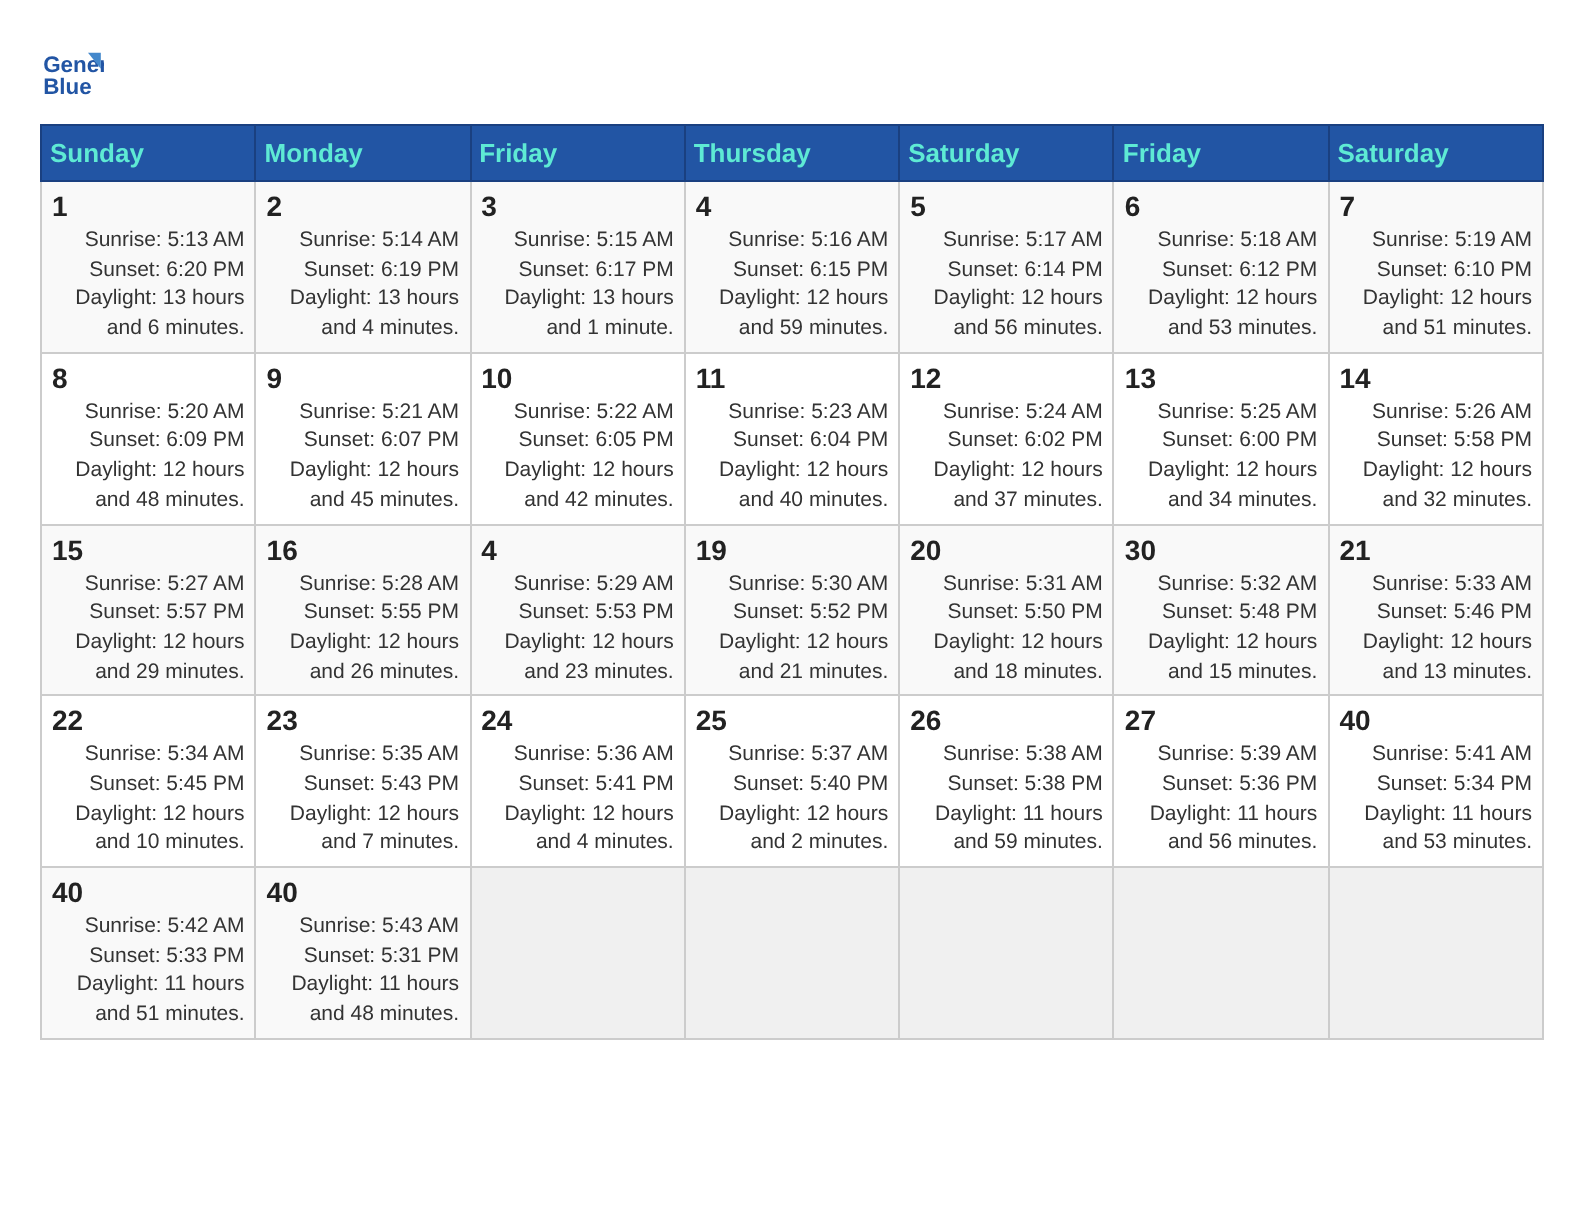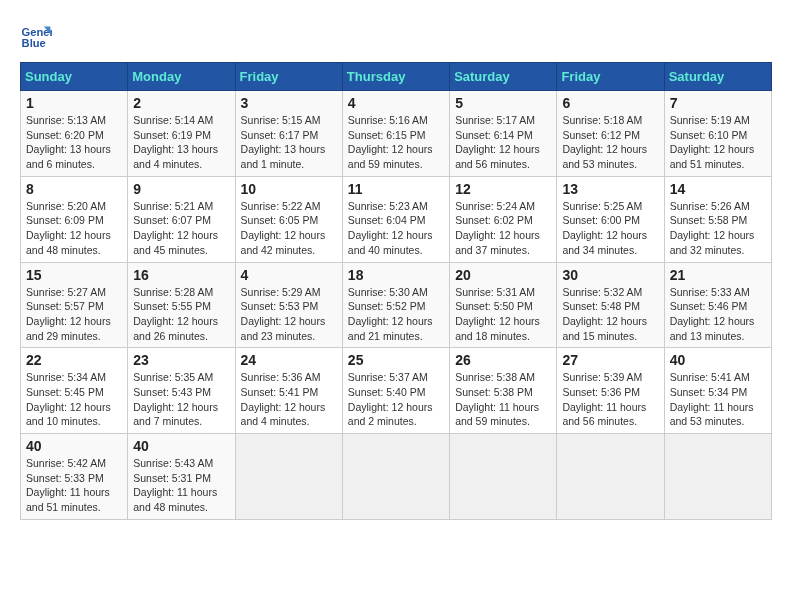--- a/index.html
+++ b/index.html
@@ -61,20 +61,21 @@
       font-size: 14px;
       font-weight: bold;
       color: #222;
       display: block;
       margin-bottom: 2px;
     }
     .cell-text {
       color: #333;
       font-size: 10.5px;
       line-height: 1.4;
+      text-align: right;
     }
     td.empty { background: #f0f0f0 !important; }
   </style>
 </head>
 <body>
 
 <div class="header">
   <div class="logo">
     <svg class="logo-icon" viewBox="0 0 40 40">
       <text x="2" y="20" font-size="14" fill="#2255a4" font-weight="bold">General</text>
@@ -169,21 +170,21 @@
         </td>
         <td>
           <span class="day-num">16</span>
           <div class="cell-text">Sunrise: 5:28 AM<br>Sunset: 5:55 PM<br>Daylight: 12 hours<br>and 26 minutes.</div>
         </td>
         <td>
           <span class="day-num">4</span>
           <div class="cell-text">Sunrise: 5:29 AM<br>Sunset: 5:53 PM<br>Daylight: 12 hours<br>and 23 minutes.</div>
         </td>
         <td>
-          <span class="day-num">18</span>
+          <span class="day-num">19</span>
           <div class="cell-text">Sunrise: 5:30 AM<br>Sunset: 5:52 PM<br>Daylight: 12 hours<br>and 21 minutes.</div>
         </td>
         <td>
           <span class="day-num">20</span>
           <div class="cell-text">Sunrise: 5:31 AM<br>Sunset: 5:50 PM<br>Daylight: 12 hours<br>and 18 minutes.</div>
         </td>
         <td>
           <span class="day-num">30</span>
           <div class="cell-text">Sunrise: 5:32 AM<br>Sunset: 5:48 PM<br>Daylight: 12 hours<br>and 15 minutes.</div>
         </td>

